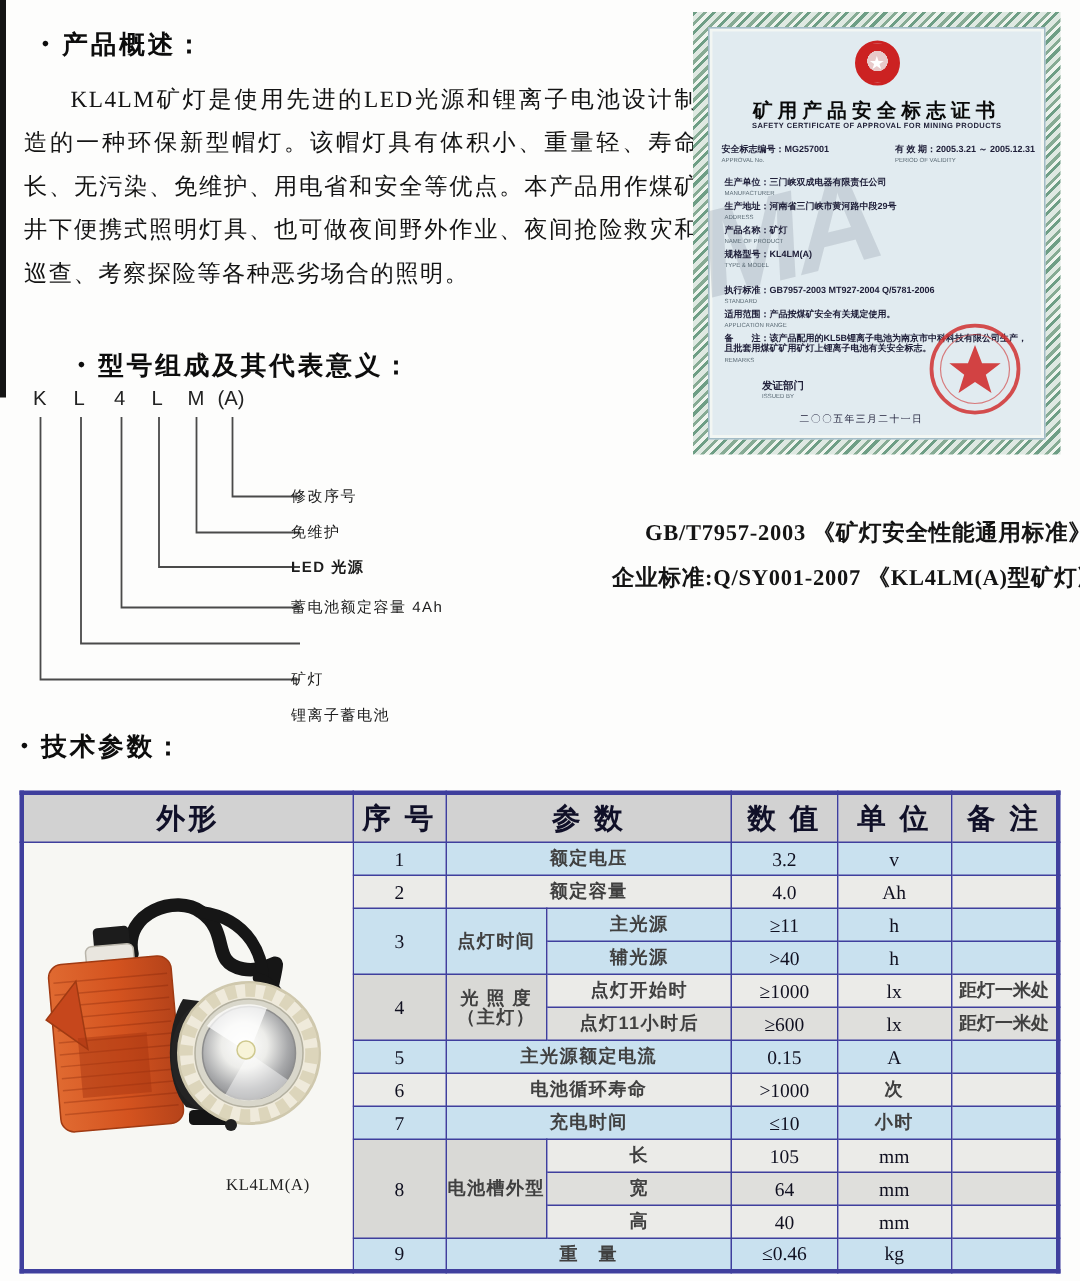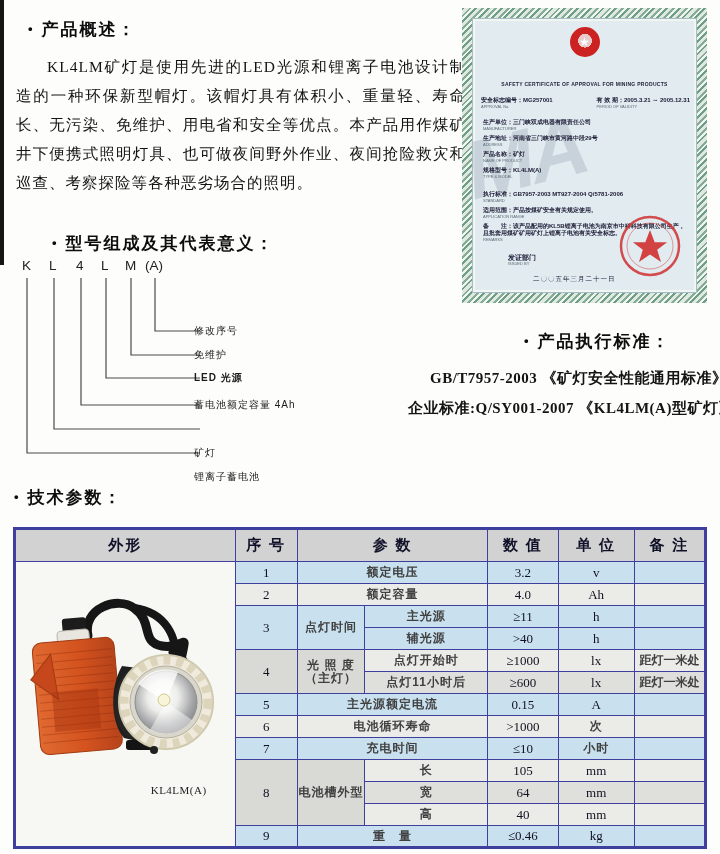--- a/index.html
+++ b/index.html
@@ -7,21 +7,21 @@
   body { position:relative; background:#fdfdfc; overflow:hidden;
          font-family:"Liberation Sans","DejaVu Sans",sans-serif; color:#1a1a1a; }
 
   .abs { position:absolute; }
 
   
   .scan-strip { left:0; top:0; width:4px; height:265px; background:#151515; }
 
   
   .sec-h { font-weight:bold; font-size:17px; letter-spacing:2px; color:#0d0d0d;
-           font-family:"Liberation Sans",sans-serif; white-space:nowrap; }
+           font-family:"Liberation Sans",sans-serif; white-space:nowrap;text-align:center; }
   .bullet { display:inline-block; font-size:13px; margin-right:7px; transform:translateY(-2px); }
 
   
   .overview-body { left:16px; top:52px; width:450px; font-family:"Liberation Serif","DejaVu Serif",serif;
                    font-size:15.5px; line-height:29px; letter-spacing:1px; text-align:justify;
                    text-indent:2em; color:#141414; }
 
   
   .cert { left:462px; top:8px; width:245px; height:295px;
           background:repeating-linear-gradient(135deg,#6e9e85 0 2px,#dfe9e2 2px 5px,#86ab94 5px 7px,#eef4ee 7px 9px); }
@@ -64,21 +64,21 @@
   .std-line.l1 { margin:16px 0 0 46px; }
   .std-line.l2 { margin:11px 0 0 24px; }
 
   
   .spec-wrap { left:13px; top:527px; }
   table.spec { border-collapse:collapse; table-layout:fixed; width:694px; }
   .spec th, .spec td { border:1.5px solid #3f3f9d; text-align:center; vertical-align:middle;
                        overflow:hidden; padding:0; }
   .spec { border:3px solid #3f3f9d; }
   .spec thead tr { height:33px; background:#d2d2d2; }
-  .spec th { font-size:15px; font-weight:bold; letter-spacing:2px; color:#101028;font-family:Liberation Serif, serif; }
+  .spec th { font-size:19px; font-weight:bold; letter-spacing:2px; color:#101028; }
   .spec tbody tr { height:22px; }
   .zh { font-size:12px; font-weight:bold; color:#404040; letter-spacing:1px; }
   .num { font-family:"Liberation Serif","DejaVu Serif",serif; font-size:13px; color:#101020; }
   .pre { white-space:pre-line; line-height:13px;margin-left:48px; }
   tr.blue td { background:#c9e1ef; }
   tr.lite td { background:#ebebe8; }
   tr.gray td { background:#dfdfdc; }
   td.cell-gray { background:#d9d9d6 !important; }
   td.photo { background:#f7f7f3 !important; position:relative; }
   .photo-caption { position:absolute; right:28px; top:222px; font-family:"Liberation Serif",serif;
@@ -93,20 +93,21 @@
 
 <div class="abs sec-h" style="left:28px; top:18px;">
   <span class="bullet">•</span><span>产品概述：</span>
 </div>
 <div class="abs overview-body">KL4LM矿灯是使用先进的LED光源和锂离子电池设计制造的一种环保新型帽灯。该帽灯具有体积小、重量轻、寿命长、无污染、免维护、用电省和安全等优点。本产品用作煤矿井下便携式照明灯具、也可做夜间野外作业、夜间抢险救灾和巡查、考察探险等各种恶劣场合的照明。</div>
 
 <div class="abs cert">
   <div class="cert-inner">
     <div class="cert-wm">MA</div>
     <div class="cert-emblem">★</div>
+    <div class="cert-title">矿用产品安全标志证书</div>
     <div class="cert-sub">SAFETY CERTIFICATE OF APPROVAL FOR MINING PRODUCTS</div>
     <div class="cert-toprow">
       <div class="cert-field">
         <div class="t">安全标志编号：MG257001</div>
         <div class="s">APPROVAL No.</div>
       </div>
       <div class="cert-field">
         <div class="t">有 效 期：2005.3.21 ～ 2005.12.31</div>
         <div class="s">PERIOD OF VALIDITY</div>
       </div>
@@ -176,23 +177,20 @@
   <span class="dg-letter" style="left:131px;">(A)</span>
   <span class="dg-label" style="top:73px;">修改序号</span>
   <span class="dg-label" style="top:97px;">免维护</span>
   <span class="dg-label" style="top:120px;font-weight:bold;">LED 光源</span>
   <span class="dg-label" style="top:147px;">蓄电池额定容量 4Ah</span>
   <span class="dg-label" style="top:171px;margin-top:48px;">锂离子蓄电池</span>
   <span class="dg-label" style="top:195px;">矿灯</span>
 </div>
 
 <div class="abs standard">
-  <div class="sec-h">
-    <span class="bullet">•</span><span>产品执行标准：</span>
-  </div>
   <div class="std-line l1">GB/T7957-2003 《矿灯安全性能通用标准》，</div>
   <div class="std-line l2">企业标准:Q/SY001-2007 《KL4LM(A)型矿灯》</div>
 </div>
 
 <div class="abs sec-h" style="left:14px; top:486px;">
   <span class="bullet">•</span><span>技术参数：</span>
 </div>
 
 <div class="abs spec-wrap">
 <table class="spec">

